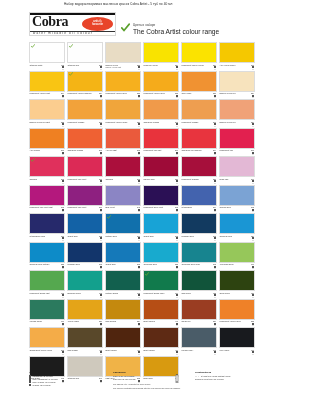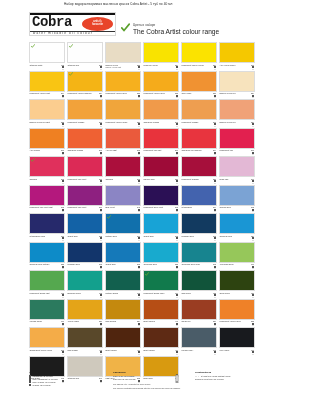--- a/index.html
+++ b/index.html
@@ -41,21 +41,21 @@
     position: absolute; left: 0; top: 0;
     width: 87px; height: 2px; background: #111;
   }
   .logo-word {
     position: absolute;
     left: 2px; top: 1px;
     font-size: 14px;
     line-height: 16px;
     font-weight: bold;
     color: #1a1a1a;
-    font-family: Liberation Mono, monospace;
+    font-family: Liberation Serif, serif;
     letter-spacing: -0.4px;
   }
   .logo-blob {
     position: absolute;
     right: 2px; top: 3.5px;
     width: 31px; height: 14px;
     background: #e8442a;
     border-radius: 50%;
   }
   .logo-blob-txt {

